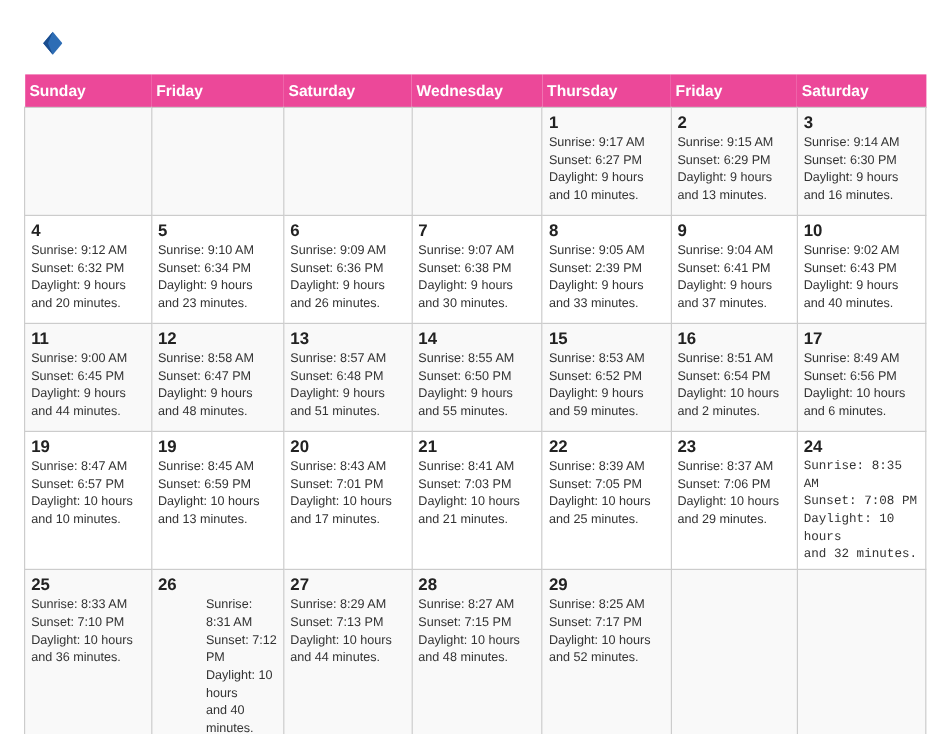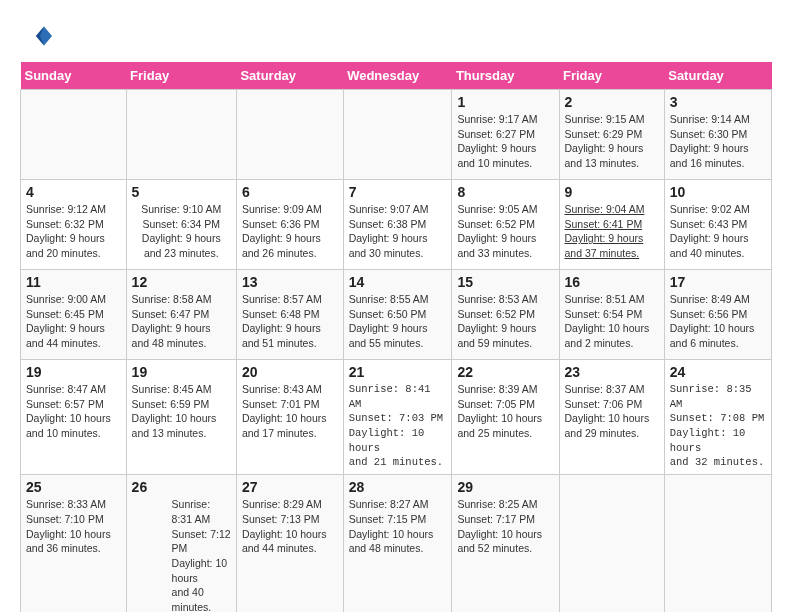--- a/index.html
+++ b/index.html
@@ -150,21 +150,21 @@
       <tr>
         <td>
           <span class="day-number">4</span>
           <div class="day-info" style="white-space: pre-line;">Sunrise: 9:12 AM
 Sunset: 6:32 PM
 Daylight: 9 hours
 and 20 minutes.</div>
         </td>
         <td>
           <span class="day-number">5</span>
-          <div class="day-info" style="white-space: pre-line; text-align: center;">Sunrise: 9:10 AM
+          <div class="day-info" style="white-space: pre-line;">Sunrise: 9:10 AM
 Sunset: 6:34 PM
 Daylight: 9 hours
 and 23 minutes.</div>
         </td>
         <td>
           <span class="day-number">6</span>
           <div class="day-info" style="white-space: pre-line;">Sunrise: 9:09 AM
 Sunset: 6:36 PM
 Daylight: 9 hours
 and 26 minutes.</div>
@@ -172,27 +172,27 @@
         <td>
           <span class="day-number">7</span>
           <div class="day-info" style="white-space: pre-line;">Sunrise: 9:07 AM
 Sunset: 6:38 PM
 Daylight: 9 hours
 and 30 minutes.</div>
         </td>
         <td>
           <span class="day-number">8</span>
           <div class="day-info" style="white-space: pre-line;">Sunrise: 9:05 AM
-Sunset: 6:52 PM
+Sunset: 2:39 PM
 Daylight: 9 hours
 and 33 minutes.</div>
         </td>
         <td>
           <span class="day-number">9</span>
-          <div class="day-info" style="white-space: pre-line; text-decoration: underline;">Sunrise: 9:04 AM
+          <div class="day-info" style="white-space: pre-line;">Sunrise: 9:04 AM
 Sunset: 6:41 PM
 Daylight: 9 hours
 and 37 minutes.</div>
         </td>
         <td>
           <span class="day-number">10</span>
           <div class="day-info" style="white-space: pre-line;">Sunrise: 9:02 AM
 Sunset: 6:43 PM
 Daylight: 9 hours
 and 40 minutes.</div>
@@ -266,21 +266,21 @@
         </td>
         <td>
           <span class="day-number">20</span>
           <div class="day-info" style="white-space: pre-line;">Sunrise: 8:43 AM
 Sunset: 7:01 PM
 Daylight: 10 hours
 and 17 minutes.</div>
         </td>
         <td>
           <span class="day-number">21</span>
-          <div class="day-info" style="white-space: pre-line; font-family: Liberation Mono, monospace;">Sunrise: 8:41 AM
+          <div class="day-info" style="white-space: pre-line;">Sunrise: 8:41 AM
 Sunset: 7:03 PM
 Daylight: 10 hours
 and 21 minutes.</div>
         </td>
         <td>
           <span class="day-number">22</span>
           <div class="day-info" style="white-space: pre-line;">Sunrise: 8:39 AM
 Sunset: 7:05 PM
 Daylight: 10 hours
 and 25 minutes.</div>

